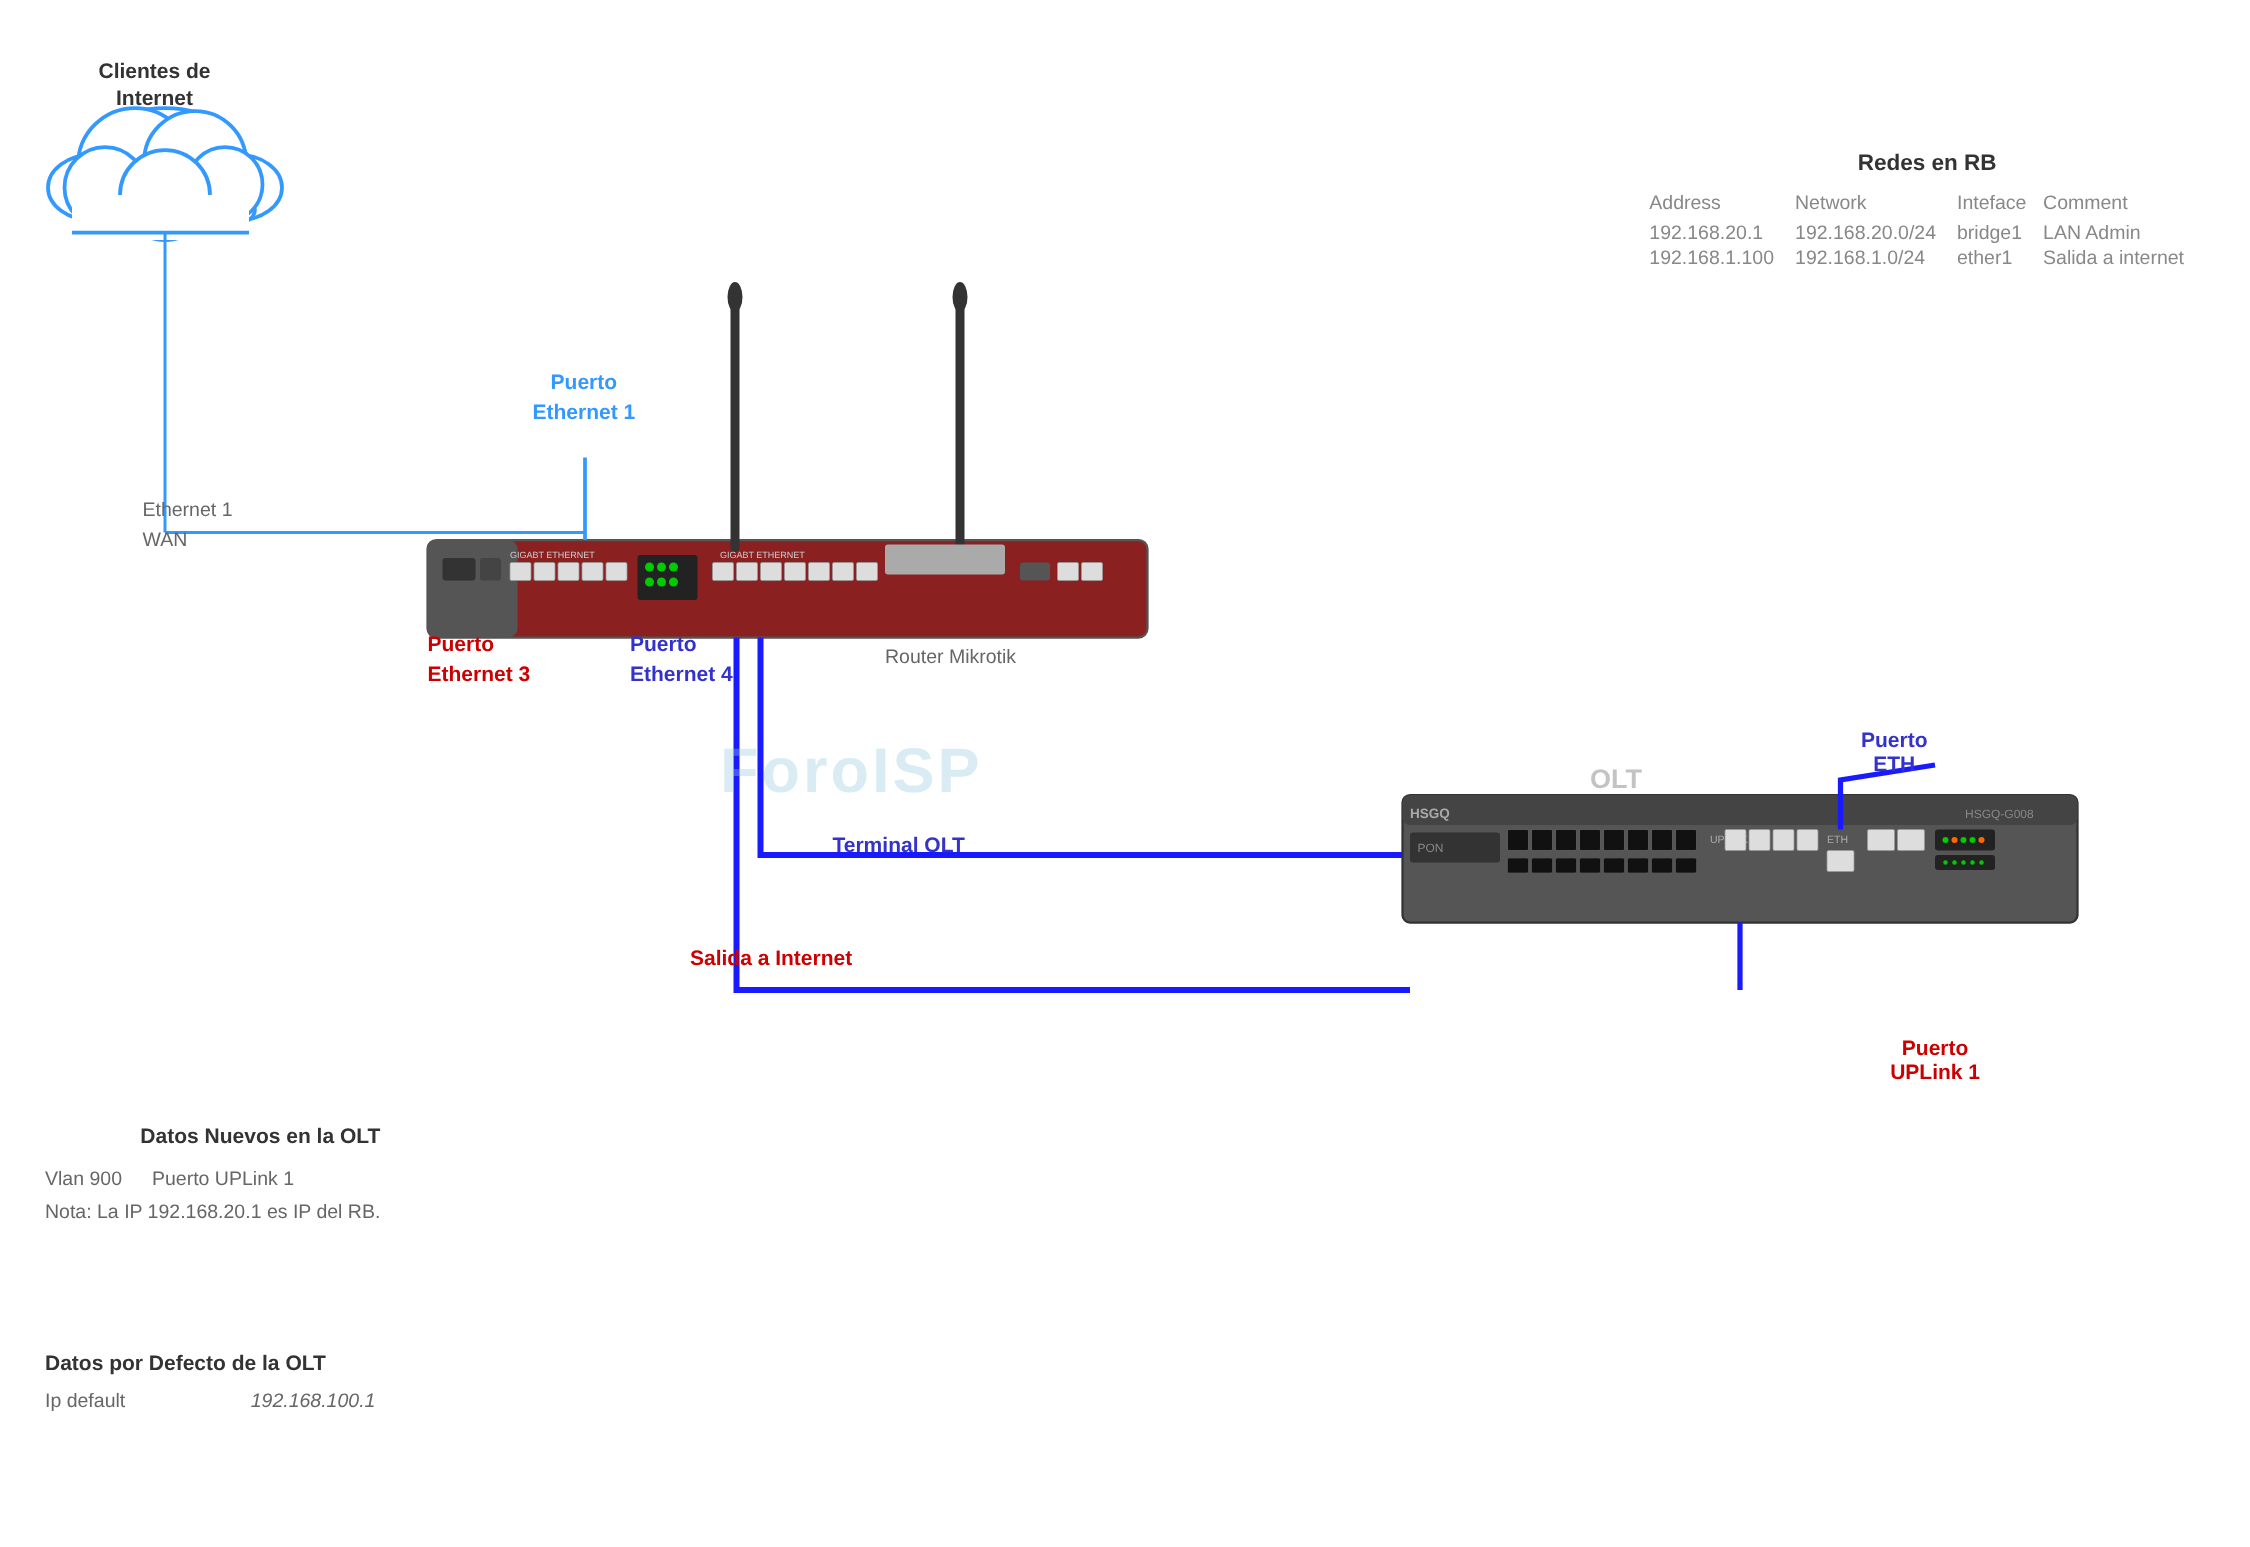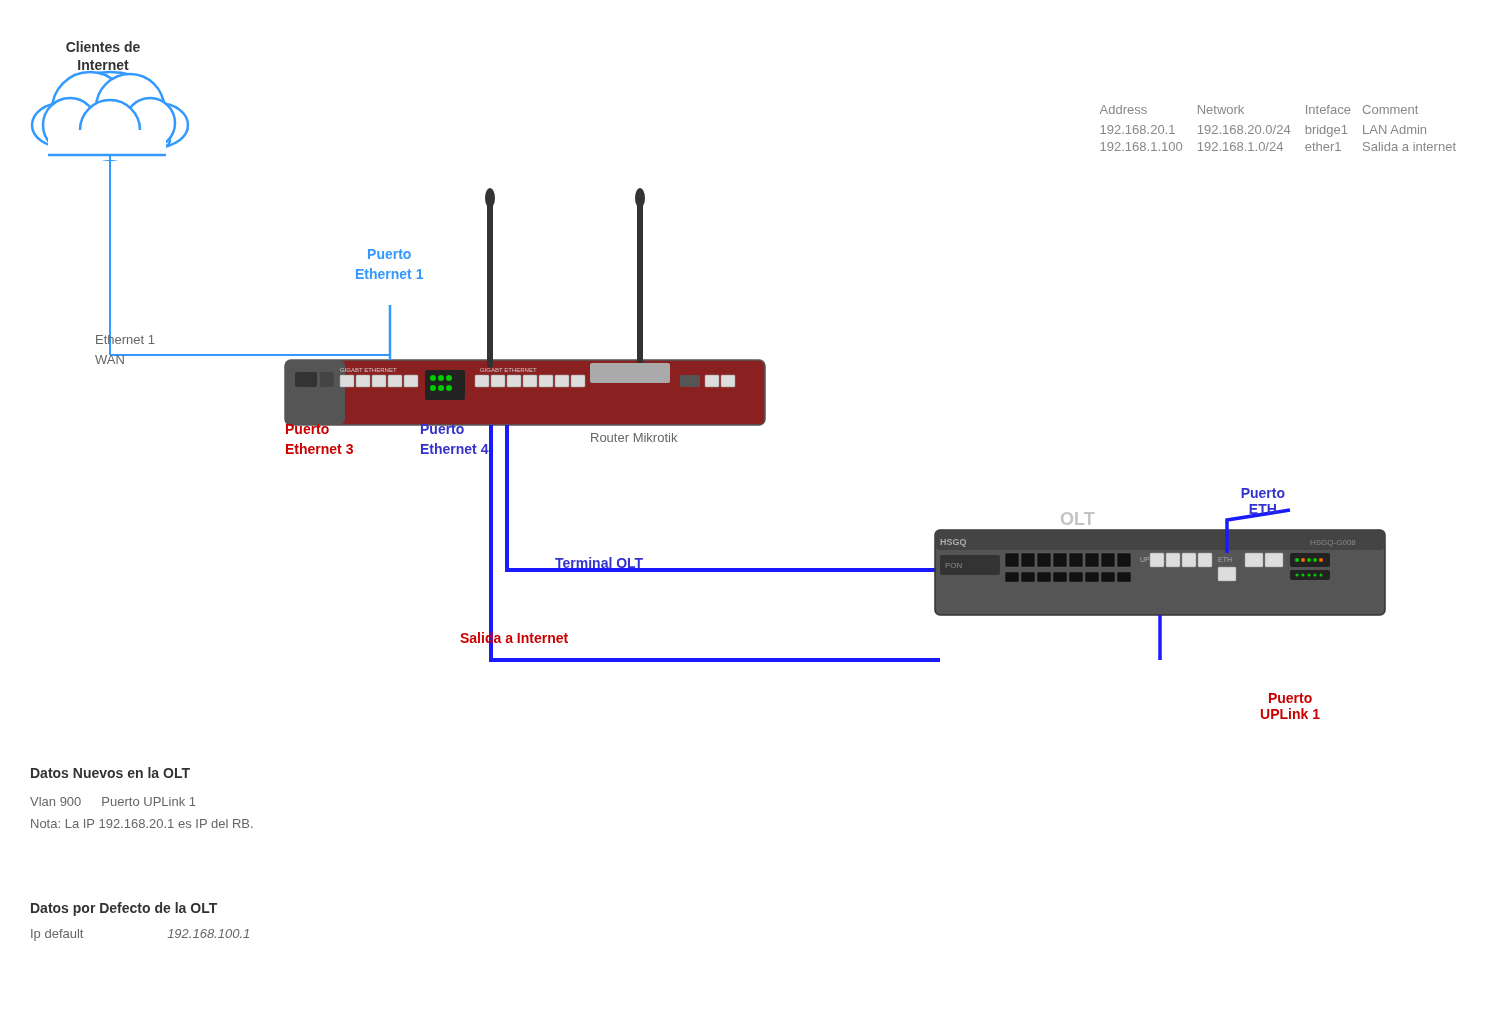--- a/index.html
+++ b/index.html
@@ -166,22 +166,23 @@
       right: 180px;
       font-size: 14px;
       font-weight: bold;
       color: #cc0000;
       text-align: center;
     }
 
     
     .datos-nuevos {
       position: absolute;
-      bottom: 196px;
+      bottom: 212px;
       left: 30px;
+      text-align: right;
     }
 
     .datos-nuevos .section-title {
       font-weight: bold;
       font-size: 14px;
       color: #333;
       margin-bottom: 10px;
     }
 
     .datos-nuevos .info-text {
@@ -393,40 +394,44 @@
 
   <div class="puerto-eth4-label">
     <div>Puerto</div>
     <div>Ethernet 4</div>
   </div>
 
   <div class="router-label">
     <span>Router Mikrotik</span>
   </div>
 
+  <div class="watermark">
+    <span>ForoISP</span>
+  </div>
 
   <div class="terminal-olt-label">
     <span>Terminal OLT</span>
   </div>
 
   <div class="salida-internet-label">
     <span>Salida a Internet</span>
   </div>
 
   <div class="puerto-eth-label">
     <div>Puerto</div>
     <div>ETH</div>
   </div>
 
   <div class="puerto-uplink-label">
     <div>Puerto</div>
     <div>UPLink 1</div>
   </div>
 
   <div class="network-table">
+    <div class="table-title">Redes en RB</div>
     <table>
       <thead>
         <tr>
           <th>Address</th>
           <th>Network</th>
           <th>Inteface</th>
           <th>Comment</th>
         </tr>
       </thead>
       <tbody id="network-table-body">

